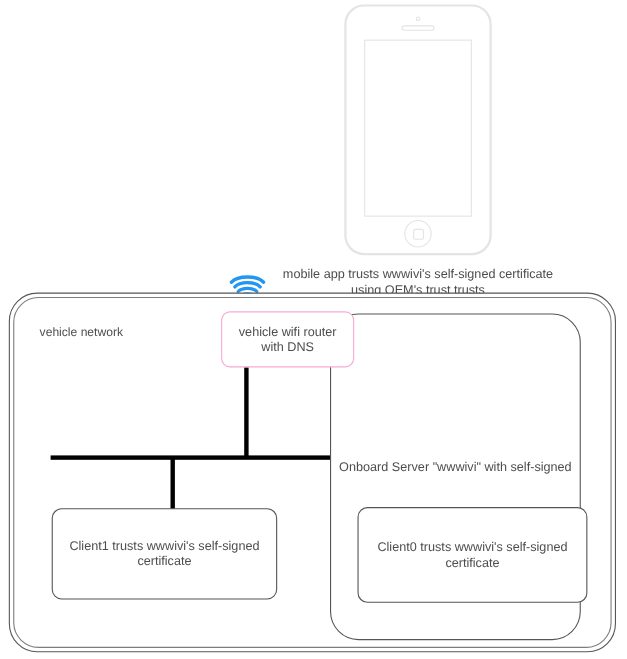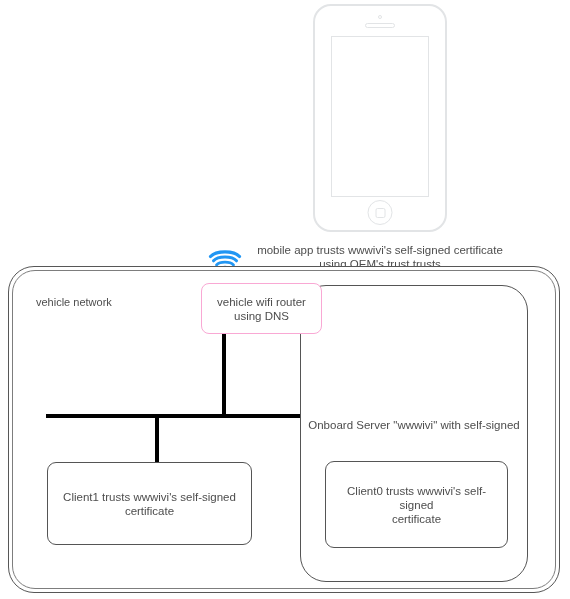--- a/index.html
+++ b/index.html
@@ -211,21 +211,21 @@
   }
   .client1-box {
     left: 47px;
     top: 462px;
     width: 205px;
     height: 83px;
   }
   .client0-box {
     left: 325px;
     top: 461px;
-    width: 183px;
+    width: 209px;
     height: 87px;
   }
 
   
   .wire {
     position: absolute;
     background: #000000;
   }
   .wire-bus {
     left: 46px;
@@ -285,21 +285,21 @@
     <div>Onboard Server "wwwivi" with self-signed</div>
   </div>
 
   <div class="wire wire-bus"></div>
   <div class="wire wire-router-drop"></div>
   <div class="wire wire-client1-drop"></div>
 
   <div class="router-box">
     <div class="node-text">
       <div>vehicle wifi router</div>
-      <div>using DNS</div>
+      <div>with DNS</div>
     </div>
   </div>
 
   <div class="client-box client1-box">
     <div class="node-text">
       <div>Client1 trusts wwwivi's self-signed</div>
       <div>certificate</div>
     </div>
   </div>
 

